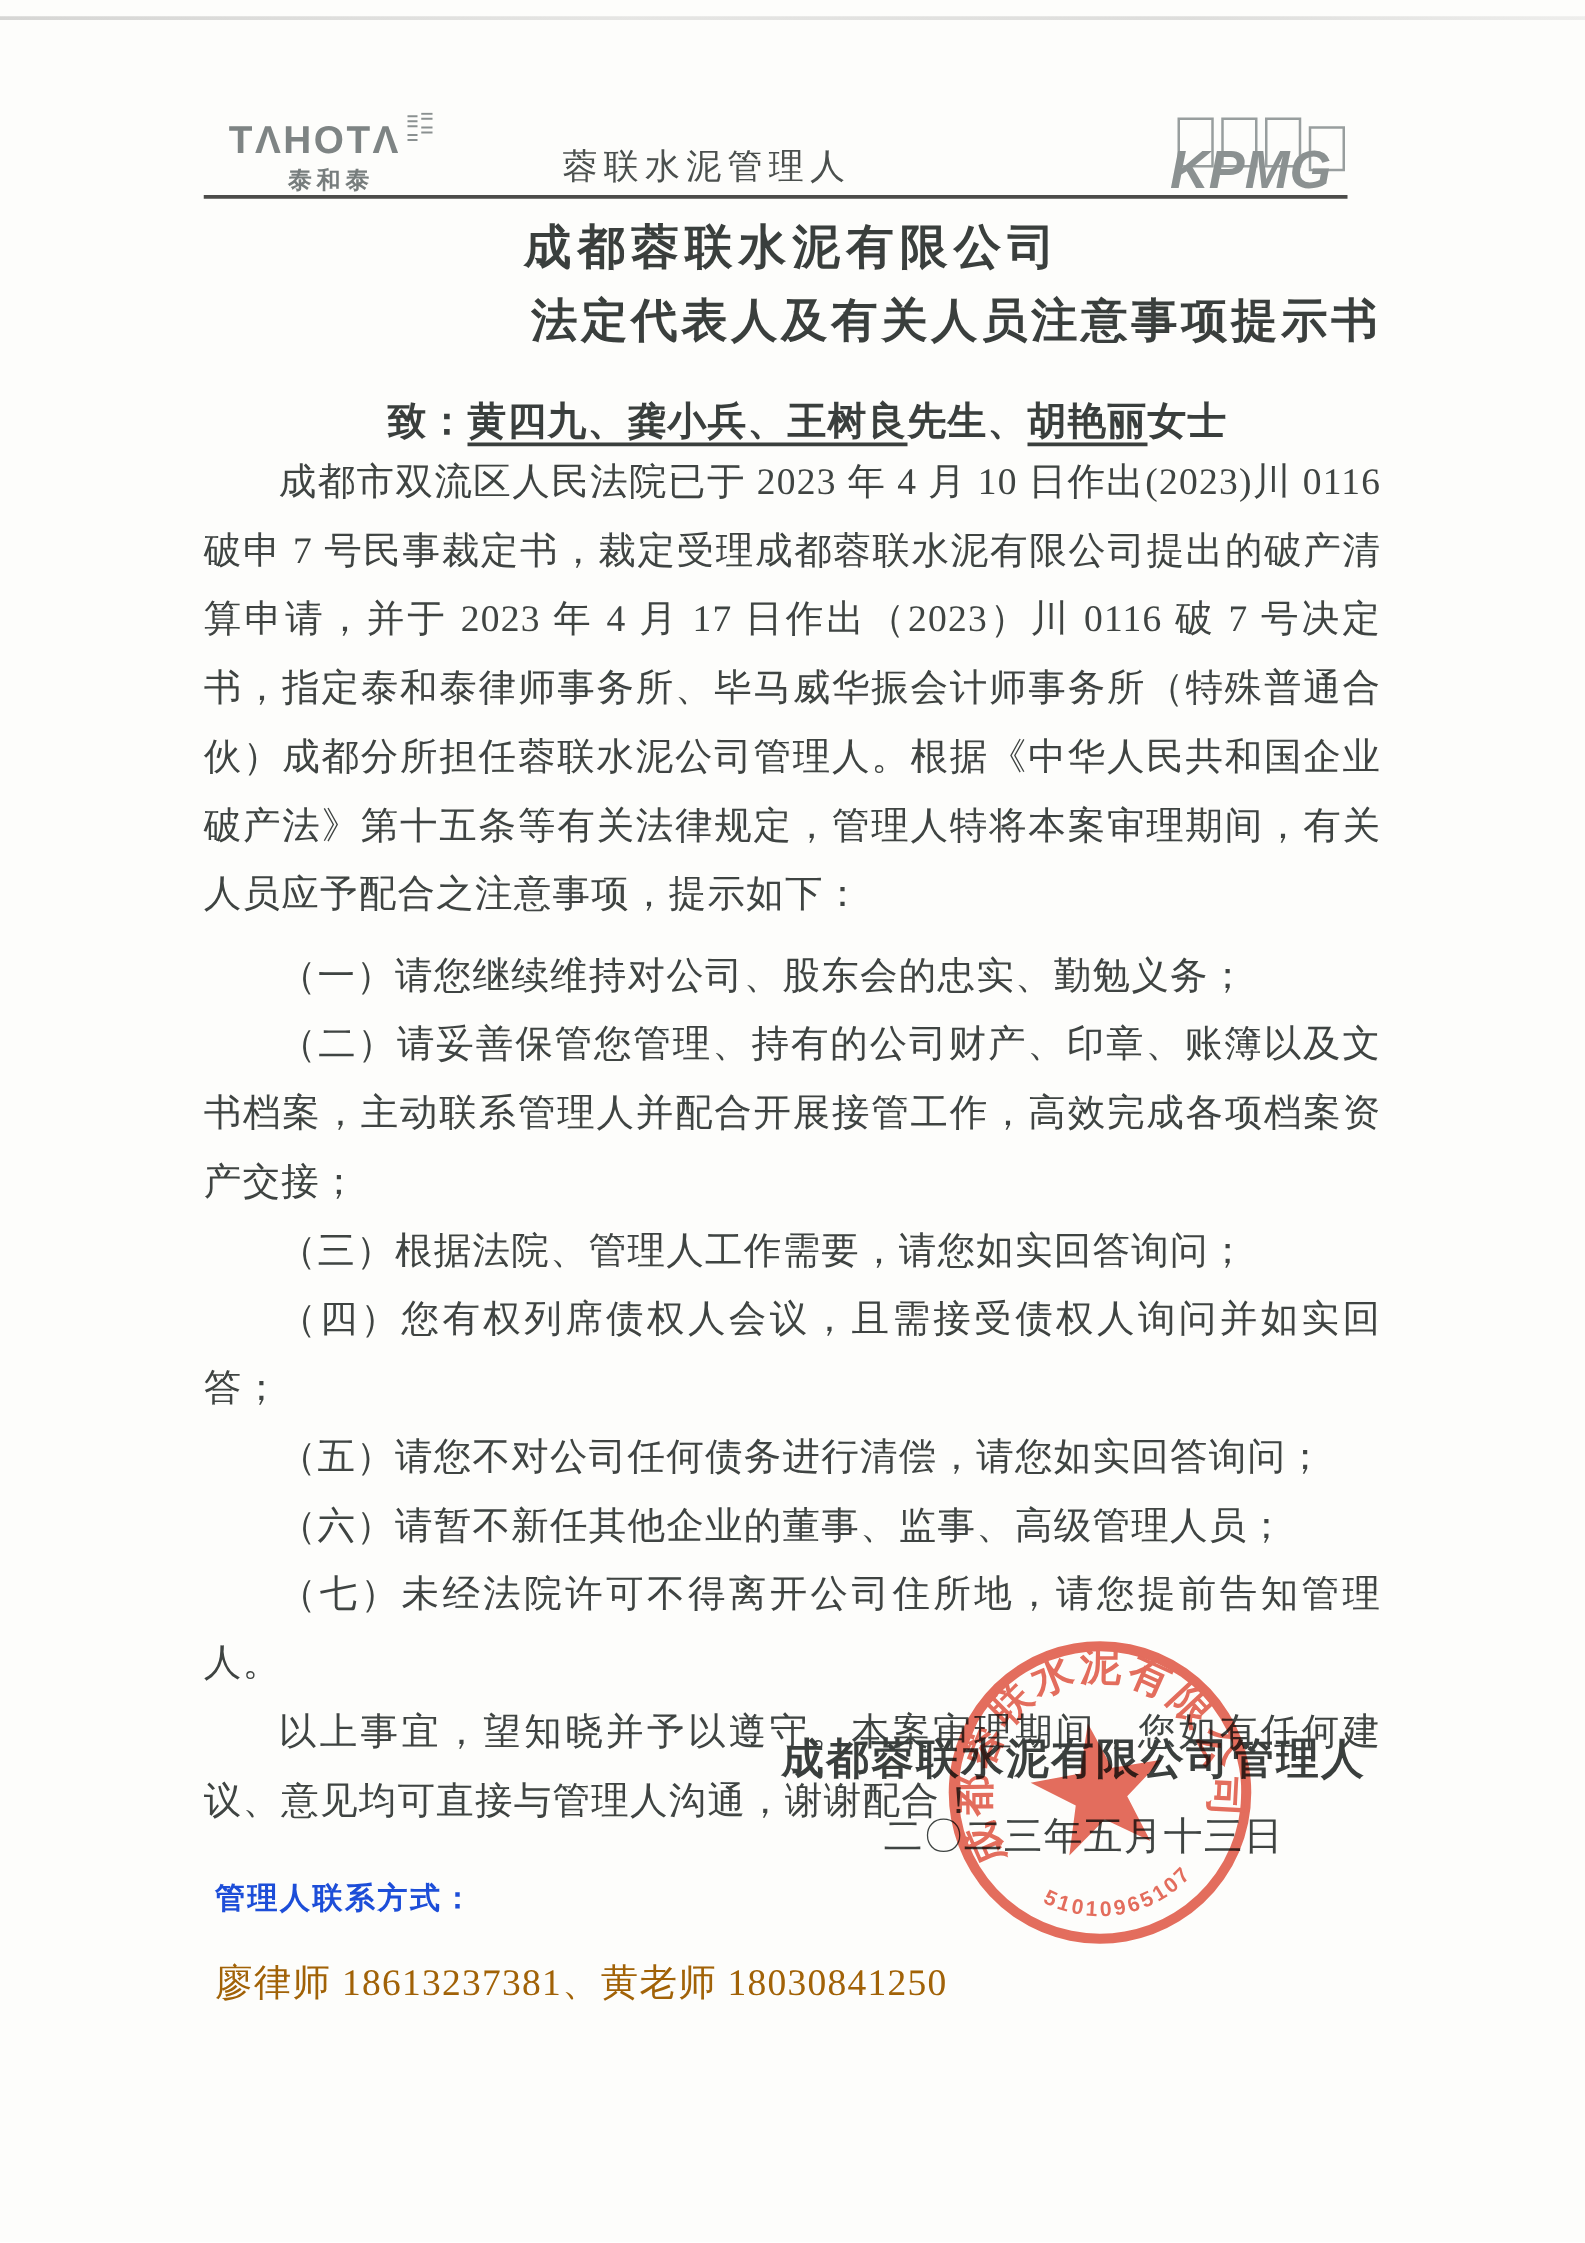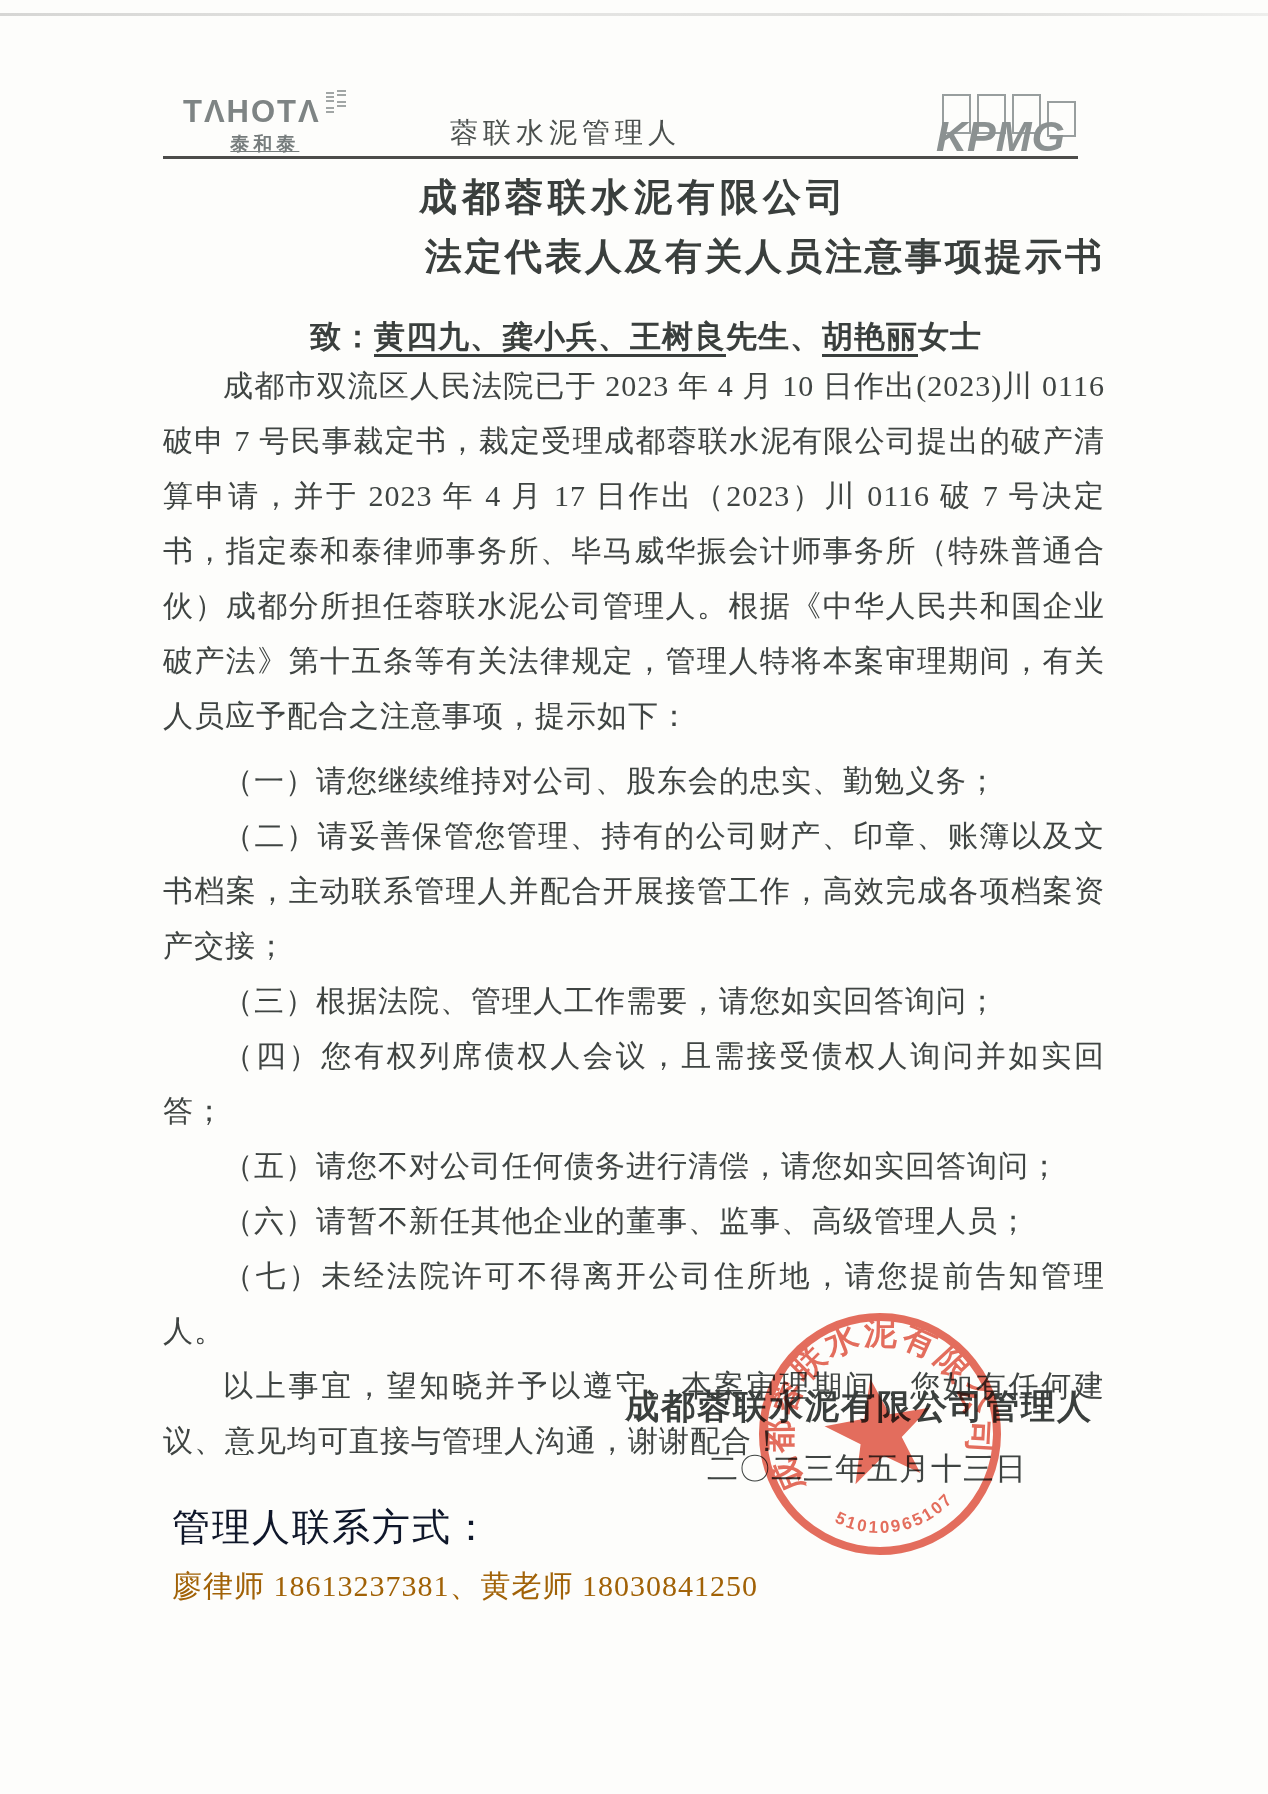--- a/index.html
+++ b/index.html
@@ -21,21 +21,21 @@
   
   .tahota { position: absolute; left: 183px; top: 96px; color: #7e8484; }
   .tahota-row { display: flex; align-items: flex-start; justify-content: center; }
   .tahota-wordmark {
     font-family: "Liberation Sans", sans-serif;
     font-size: 31px; font-weight: 600; letter-spacing: 2px; line-height: 1;
   }
   .tahota-mark { margin-left: 4px; margin-top: -6px; }
   .tahota-cn {
     font-size: 19px; letter-spacing: 4px; text-align: center; margin-top: 4px;
-    font-weight: bold; color: #777d7d; text-decoration: underline;
+    font-weight: bold; color: #777d7d;
   }
   .center-label {
     position: absolute; top: 114px; left: 0; width: 1131px; text-align: center;
     font-size: 28px; letter-spacing: 5px; color: #4b504e;
   }
   .kpmg { position: absolute; left: 936px; top: 94px; width: 150px; height: 64px; }
   .kpmg-rects { position: absolute; top: 0; left: 6px; display: flex; }
   .kpmg-rect { width: 25px; height: 36px; border: 2px solid #989e9e; margin-right: 6px; background: transparent; }
   .kpmg-rect:nth-child(4) { margin-top: 7px; height: 32px; }
   .kpmg-word {
@@ -81,21 +81,21 @@
     font-size: 34px; font-weight: bold; letter-spacing: 2px; color: #3a3f3d;
     padding-right: 12px; box-sizing: border-box;
   }
   .sign-date {
     position: absolute; top: 1448px; left: 163px; width: 942px; text-align: right;
     font-size: 31px; letter-spacing: 1px; color: #3f4442;
     padding-right: 78px; box-sizing: border-box;
   }
   .contact-heading {
     position: absolute; top: 1502px; left: 172px;
-    font-size: 38px; letter-spacing: 2px; color: #0f172a;
+    font-size: 24px; letter-spacing: 2px; color: #1d4ed8; font-weight: bold;
   }
   .contact-line {
     position: absolute; top: 1566px; left: 172px;
     font-size: 30px; letter-spacing: 1px; color: #a16207;
   }
   
   .seal {
     position: absolute; left: 753px; top: 1307px; width: 254px; height: 254px;
     mix-blend-mode: multiply; opacity: 0.88;
     pointer-events: none;

